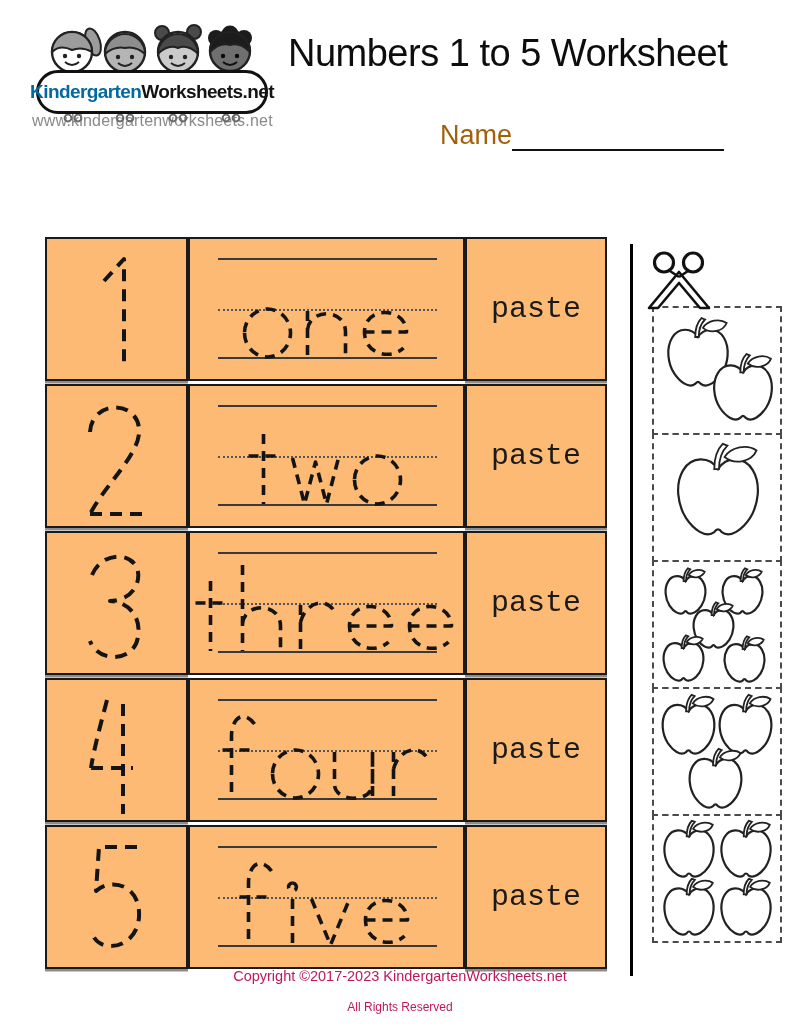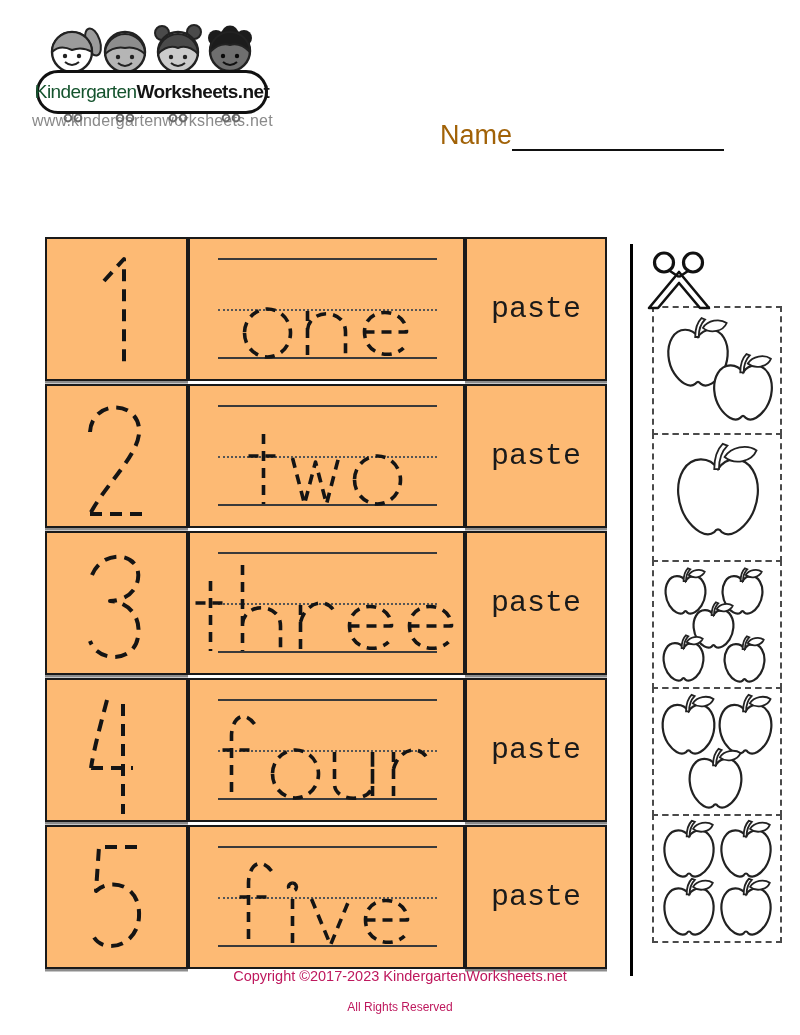--- a/index.html
+++ b/index.html
@@ -5,21 +5,21 @@
   html,body{margin:0;padding:0;background:#ffffff;}
   body{font-family:"Liberation Sans",sans-serif;color:#111;}
   #page{position:relative;width:800px;height:1035px;background:#fff;overflow:hidden;}
 
   
   #logo{position:absolute;left:30px;top:12px;width:244px;height:124px;}
   #logo .heads{position:absolute;left:0;top:0;z-index:1;}
   #logo .banner{position:absolute;left:6px;top:58px;width:226px;height:38px;border:3.5px solid #111;
     border-radius:22px;background:#fff;z-index:2;display:flex;align-items:center;justify-content:center;
     white-space:nowrap;}
-  #logo .banner .b1{color:#14532d;font-weight:normal;font-size:19px;letter-spacing:-0.6px;}
+  #logo .banner .b1{color:#0369a1;font-weight:bold;font-size:19px;letter-spacing:-0.6px;}
   #logo .banner .b2{color:#141414;font-weight:bold;font-size:19px;letter-spacing:-0.6px;}
   #logo .feet{position:absolute;left:0;top:99px;z-index:1;}
   .site-url{position:absolute;left:32px;top:112px;width:250px;color:#8a8a8a;font-size:16px;letter-spacing:0.2px;}
 
   
   .page-title{position:absolute;left:288px;top:32px;font-size:38px;color:#0d0d0d;letter-spacing:-0.5px;}
   .name-block{position:absolute;left:440px;top:120px;font-size:27px;color:#a16207;white-space:nowrap;}
   .name-line{display:inline-block;width:212px;border-bottom:2.5px solid #111;height:26px;vertical-align:bottom;}
 
   
@@ -112,20 +112,21 @@
           <circle cx="100" cy="7" r="3.4"></circle>
         <circle cx="143" cy="7" r="3.4"></circle>
           <circle cx="153" cy="7" r="3.4"></circle>
         <circle cx="196" cy="7" r="3.4"></circle>
           <circle cx="206" cy="7" r="3.4"></circle>
       </g>
     </svg>
   </div>
   <div class="site-url">www.kindergartenworksheets.net</div>
 
+  <div class="page-title">Numbers 1 to 5 Worksheet</div>
   <div class="name-block">
     <span>Name</span><span class="name-line"></span>
   </div>
 
 
   <div id="table">
       <div class="row">
         <div class="cell num-cell">
           <svg class="trace-svg" viewBox="0 0 139 140">
             <path d="M10,-84 L30,-106 L30,2" transform="translate(47,126)" fill="none" stroke="#141414" stroke-width="4" stroke-dasharray="12 8" stroke-linejoin="round"></path>

